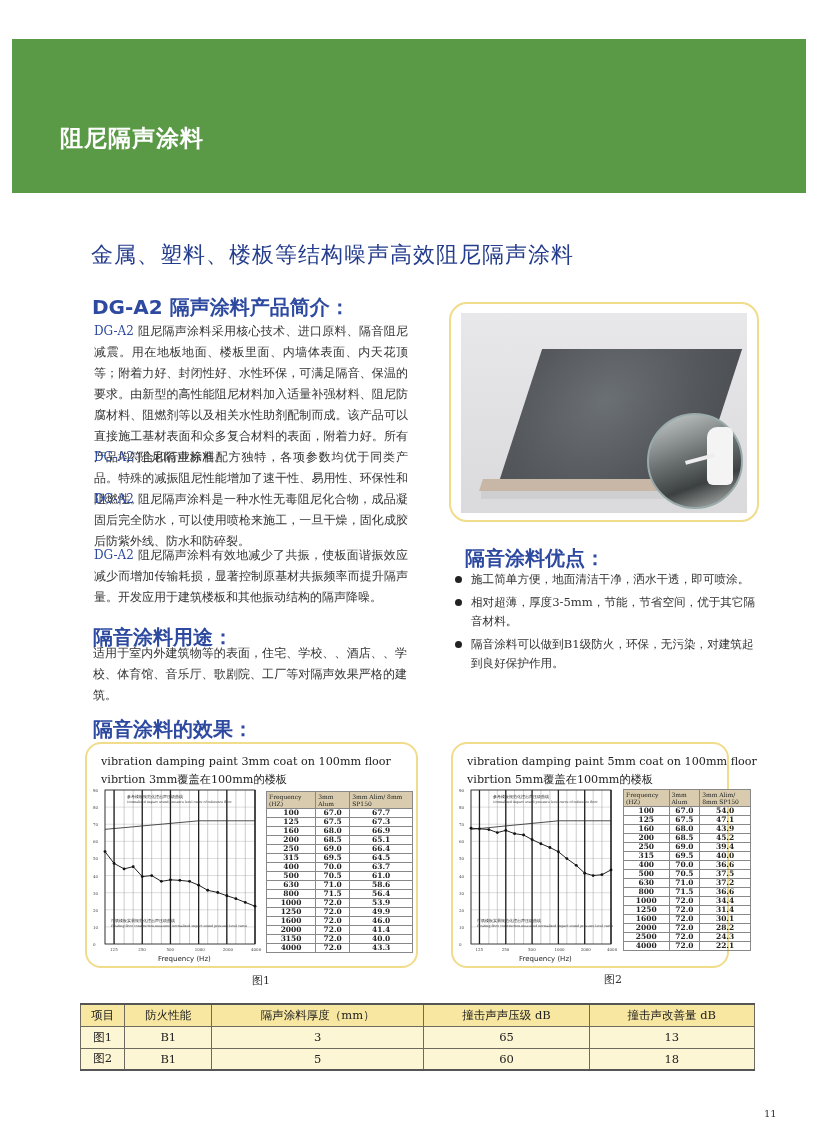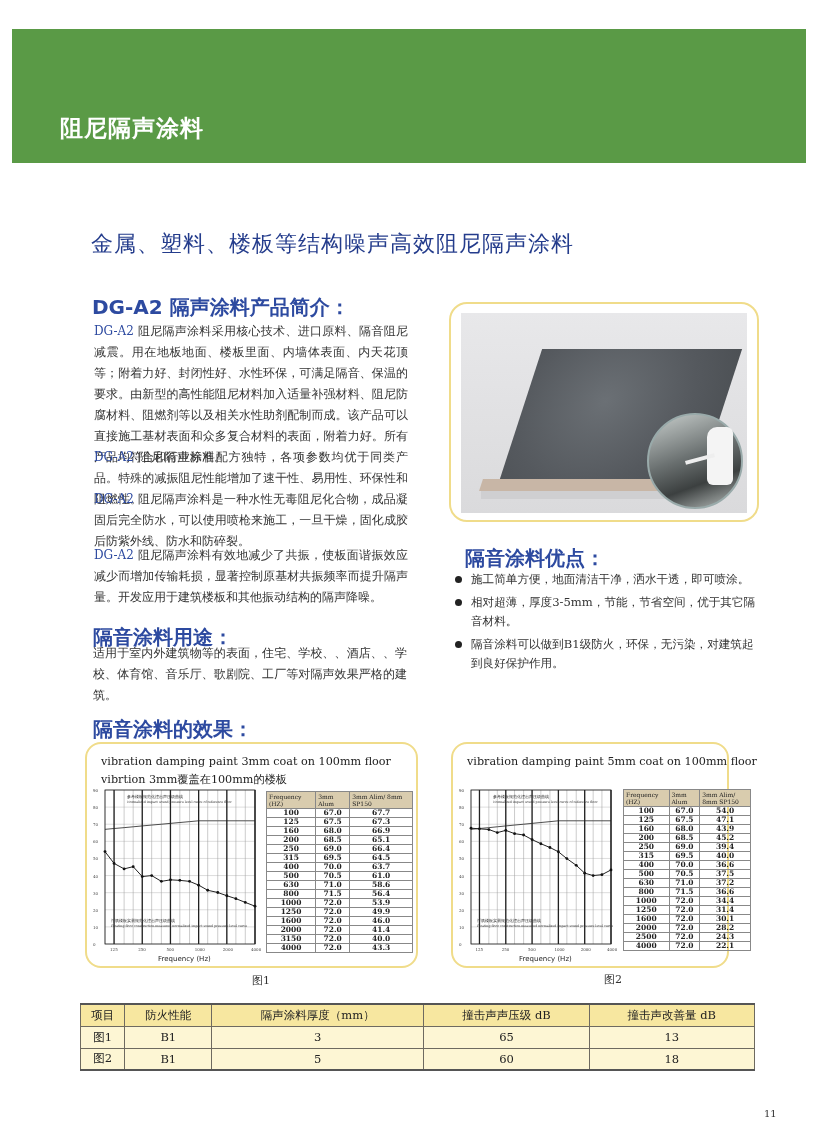--- a/index.html
+++ b/index.html
@@ -1,22 +1,22 @@
 <!DOCTYPE html>
 <html><head>
 <meta charset="utf-8">
 <style>
   * { box-sizing: border-box; margin: 0; padding: 0; }
   html, body { width: 817px; height: 1146px; background: #ffffff; overflow: hidden; }
   body { position: relative; font-family: "DejaVu Serif", "Liberation Serif", serif; color: #2a2a2a; }
 
-  .banner { position: absolute; left: 12px; top: 29px; width: 794px; height: 134px; background: #5a9a46; }
+  .banner { position: absolute; left: 12px; top: 39px; width: 794px; height: 154px; background: #5a9a46; }
   .banner-title { position: absolute; left: 48px; top: 84px; color: #ffffff; font-family: "DejaVu Sans", "Liberation Sans", sans-serif; font-weight: bold; font-size: 23px; letter-spacing: 1px; }
 
-  .headline { position: absolute; left: 91px; top: 229px; font-family: "DejaVu Sans", "Liberation Sans", sans-serif; font-size: 22px; color: #243c8c; letter-spacing: 1px; }
+  .headline { position: absolute; left: 91px; top: 240px; font-family: "DejaVu Sans", "Liberation Sans", sans-serif; font-size: 22px; color: #243c8c; letter-spacing: 1px; }
 
   .section-title { position: absolute; font-family: "DejaVu Sans", "Liberation Sans", sans-serif; font-weight: bold; color: #2d4aa0; font-size: 20px; }
 
   .para { position: absolute; font-size: 12px; line-height: 21px; color: #333; text-align: justify; }
   .para .brand { color: #2d4aa0; }
 
   .photo-frame { position: absolute; left: 449px; top: 302px; width: 310px; height: 220px; border: 2px solid #f0dc8a; border-radius: 18px; background: #fff; }
   .photo { position: absolute; left: 10px; top: 9px; width: 286px; height: 200px; background: linear-gradient(180deg, #e8e8ea 0%, #dadadc 100%); overflow: hidden; }
   .slab-top { position: absolute; left: 60px; top: 36px; width: 200px; height: 130px; background: radial-gradient(circle at 40% 40%, #6b7075 0%, #55595e 60%, #4a4e52 100%); transform: skewX(-18deg); }
   .slab-edge { position: absolute; left: 20px; top: 166px; width: 205px; height: 12px; background: #c8b6a6; transform: skewX(-18deg); }
@@ -267,20 +267,21 @@
         <td>4000</td>
         <td>72.0</td>
         <td>43.3</td>
       </tr>
     </tbody>
   </table>
 
 <div class="chart-box chart2">
   <div class="chart-cap">
     <div>vibration damping paint 5mm coat on 100mm floor</div>
+    <div>vibrtion  5mm覆盖在100mm的楼板</div>
   </div>
   <svg class="chart-svg" id="chart2svg" width="160" height="182">
       <line x1="14" x2="154" y1="160" y2="160" stroke="#bbb" stroke-width="0.5"></line>
       <text x="2" y="162" font-size="4" fill="#444">0</text>
       <line x1="14" x2="154" y1="142.88888888888889" y2="142.88888888888889" stroke="#bbb" stroke-width="0.5"></line>
       <text x="2" y="144.88888888888889" font-size="4" fill="#444">10</text>
       <line x1="14" x2="154" y1="125.77777777777777" y2="125.77777777777777" stroke="#bbb" stroke-width="0.5"></line>
       <text x="2" y="127.77777777777777" font-size="4" fill="#444">20</text>
       <line x1="14" x2="154" y1="108.66666666666667" y2="108.66666666666667" stroke="#bbb" stroke-width="0.5"></line>
       <text x="2" y="110.66666666666667" font-size="4" fill="#444">30</text>

